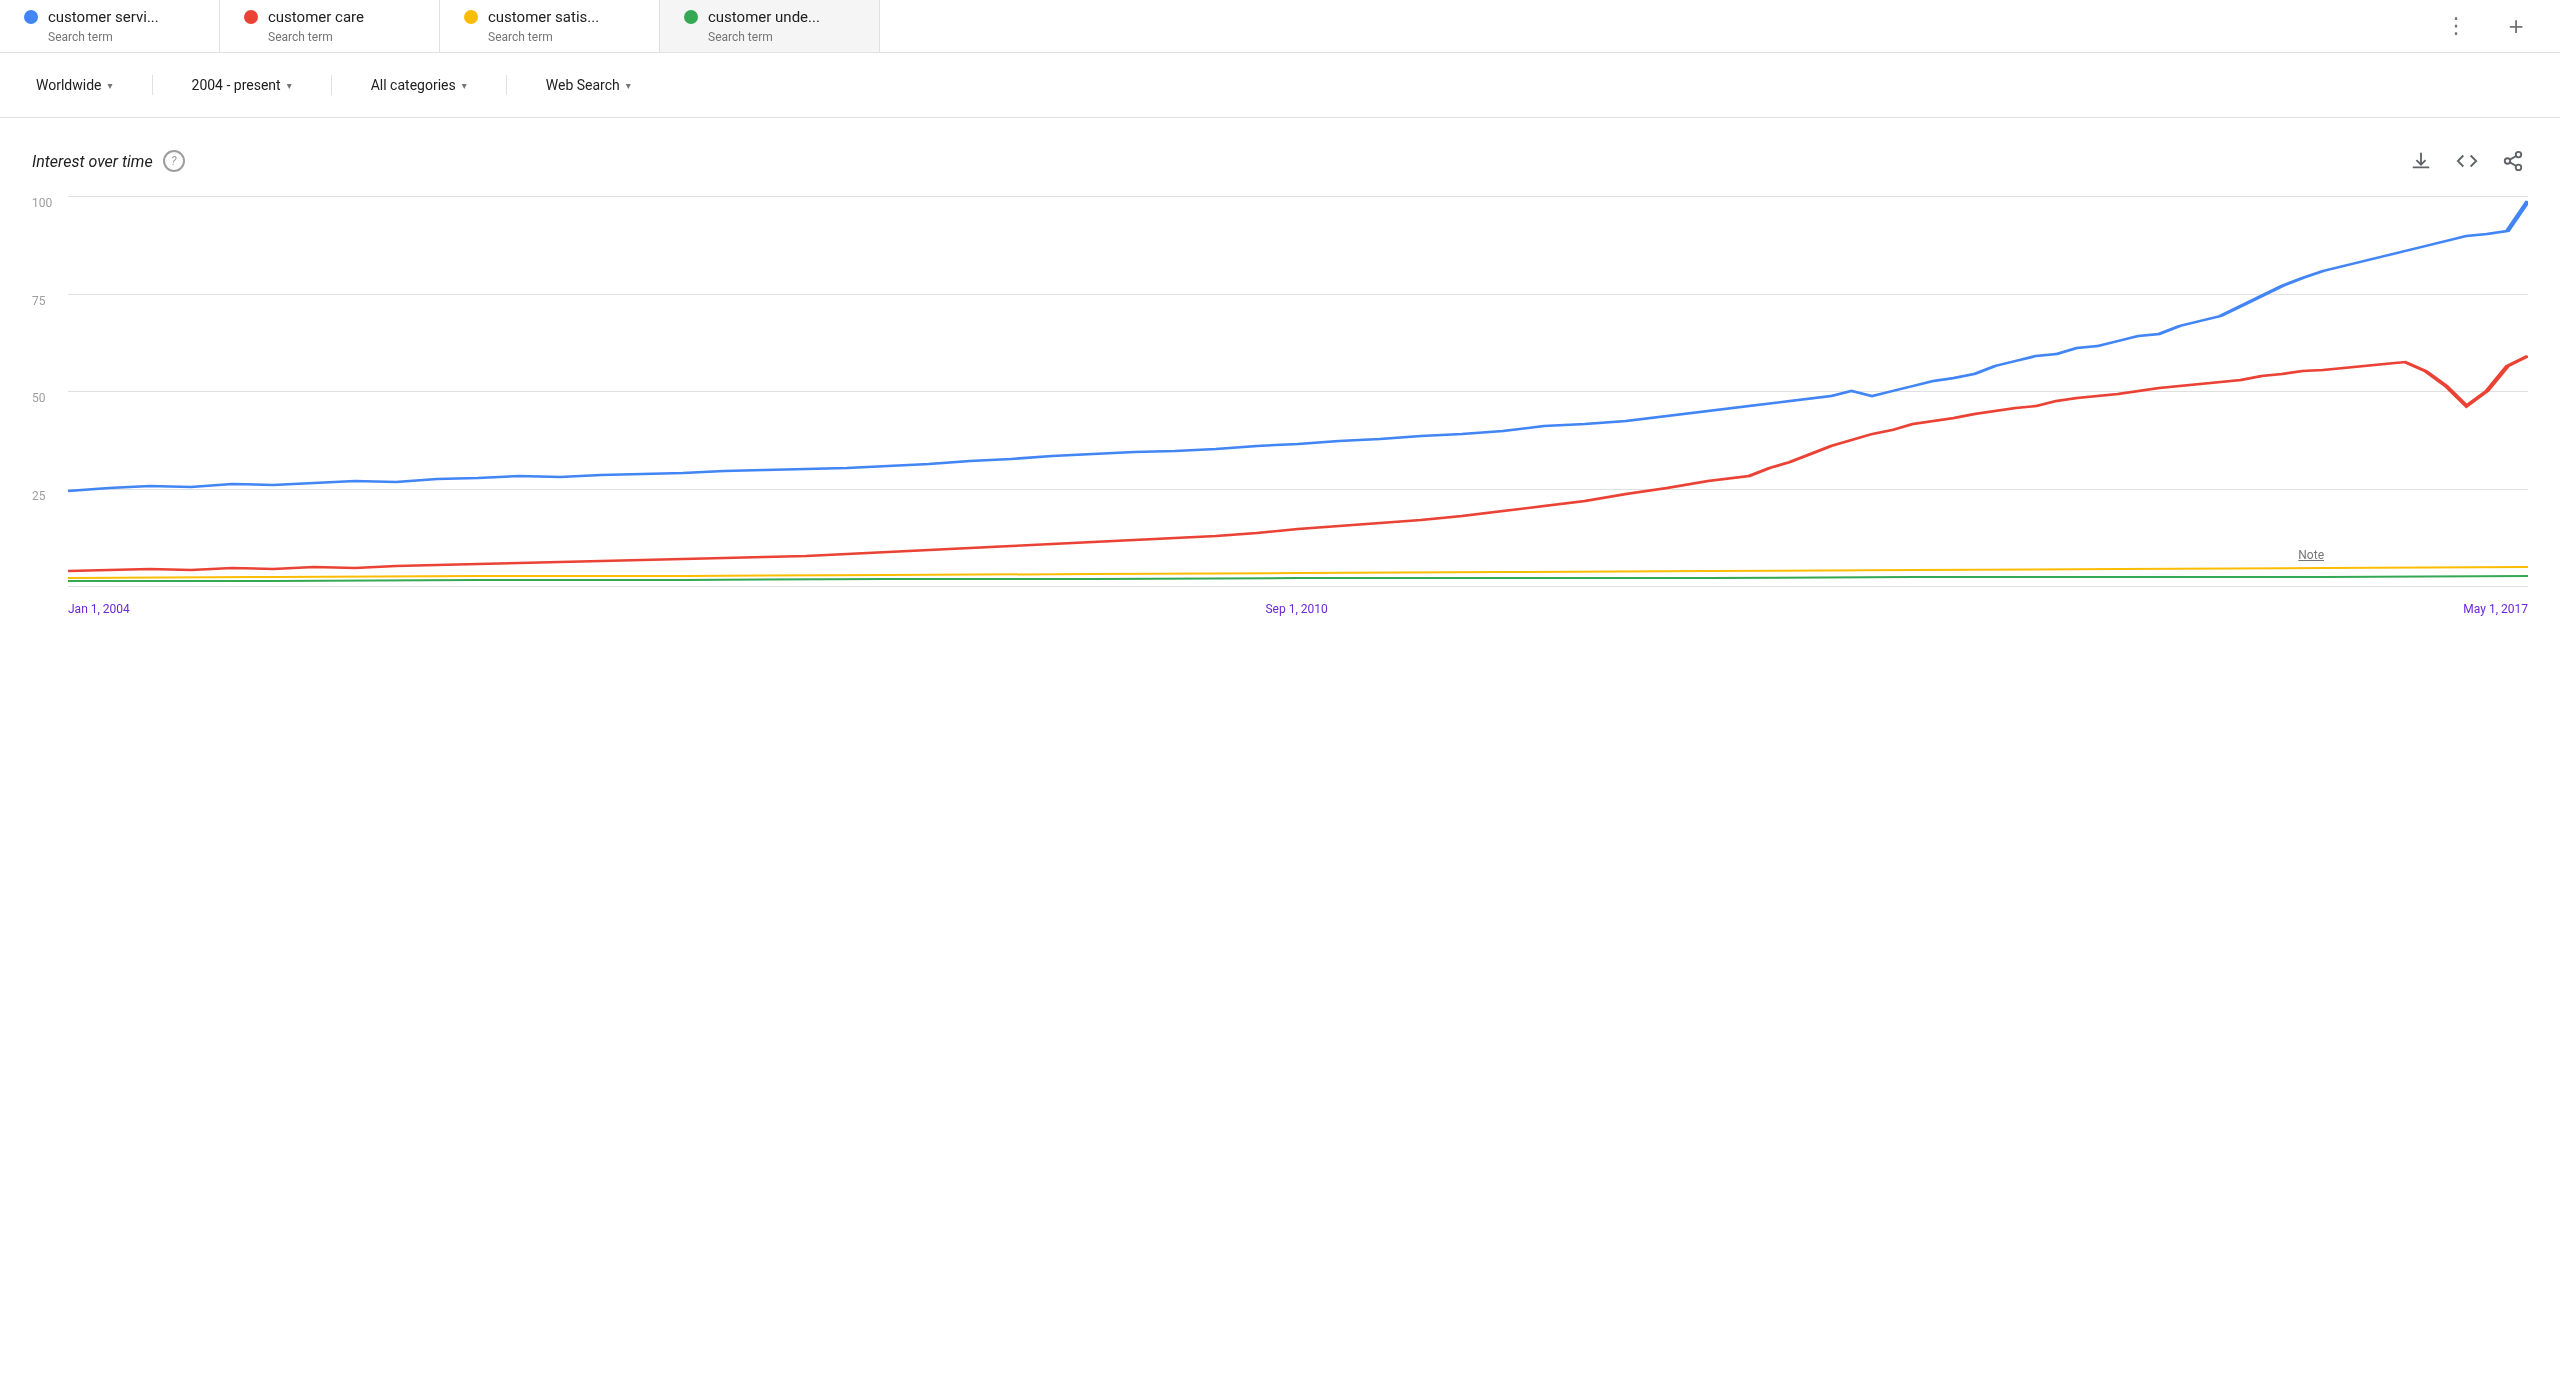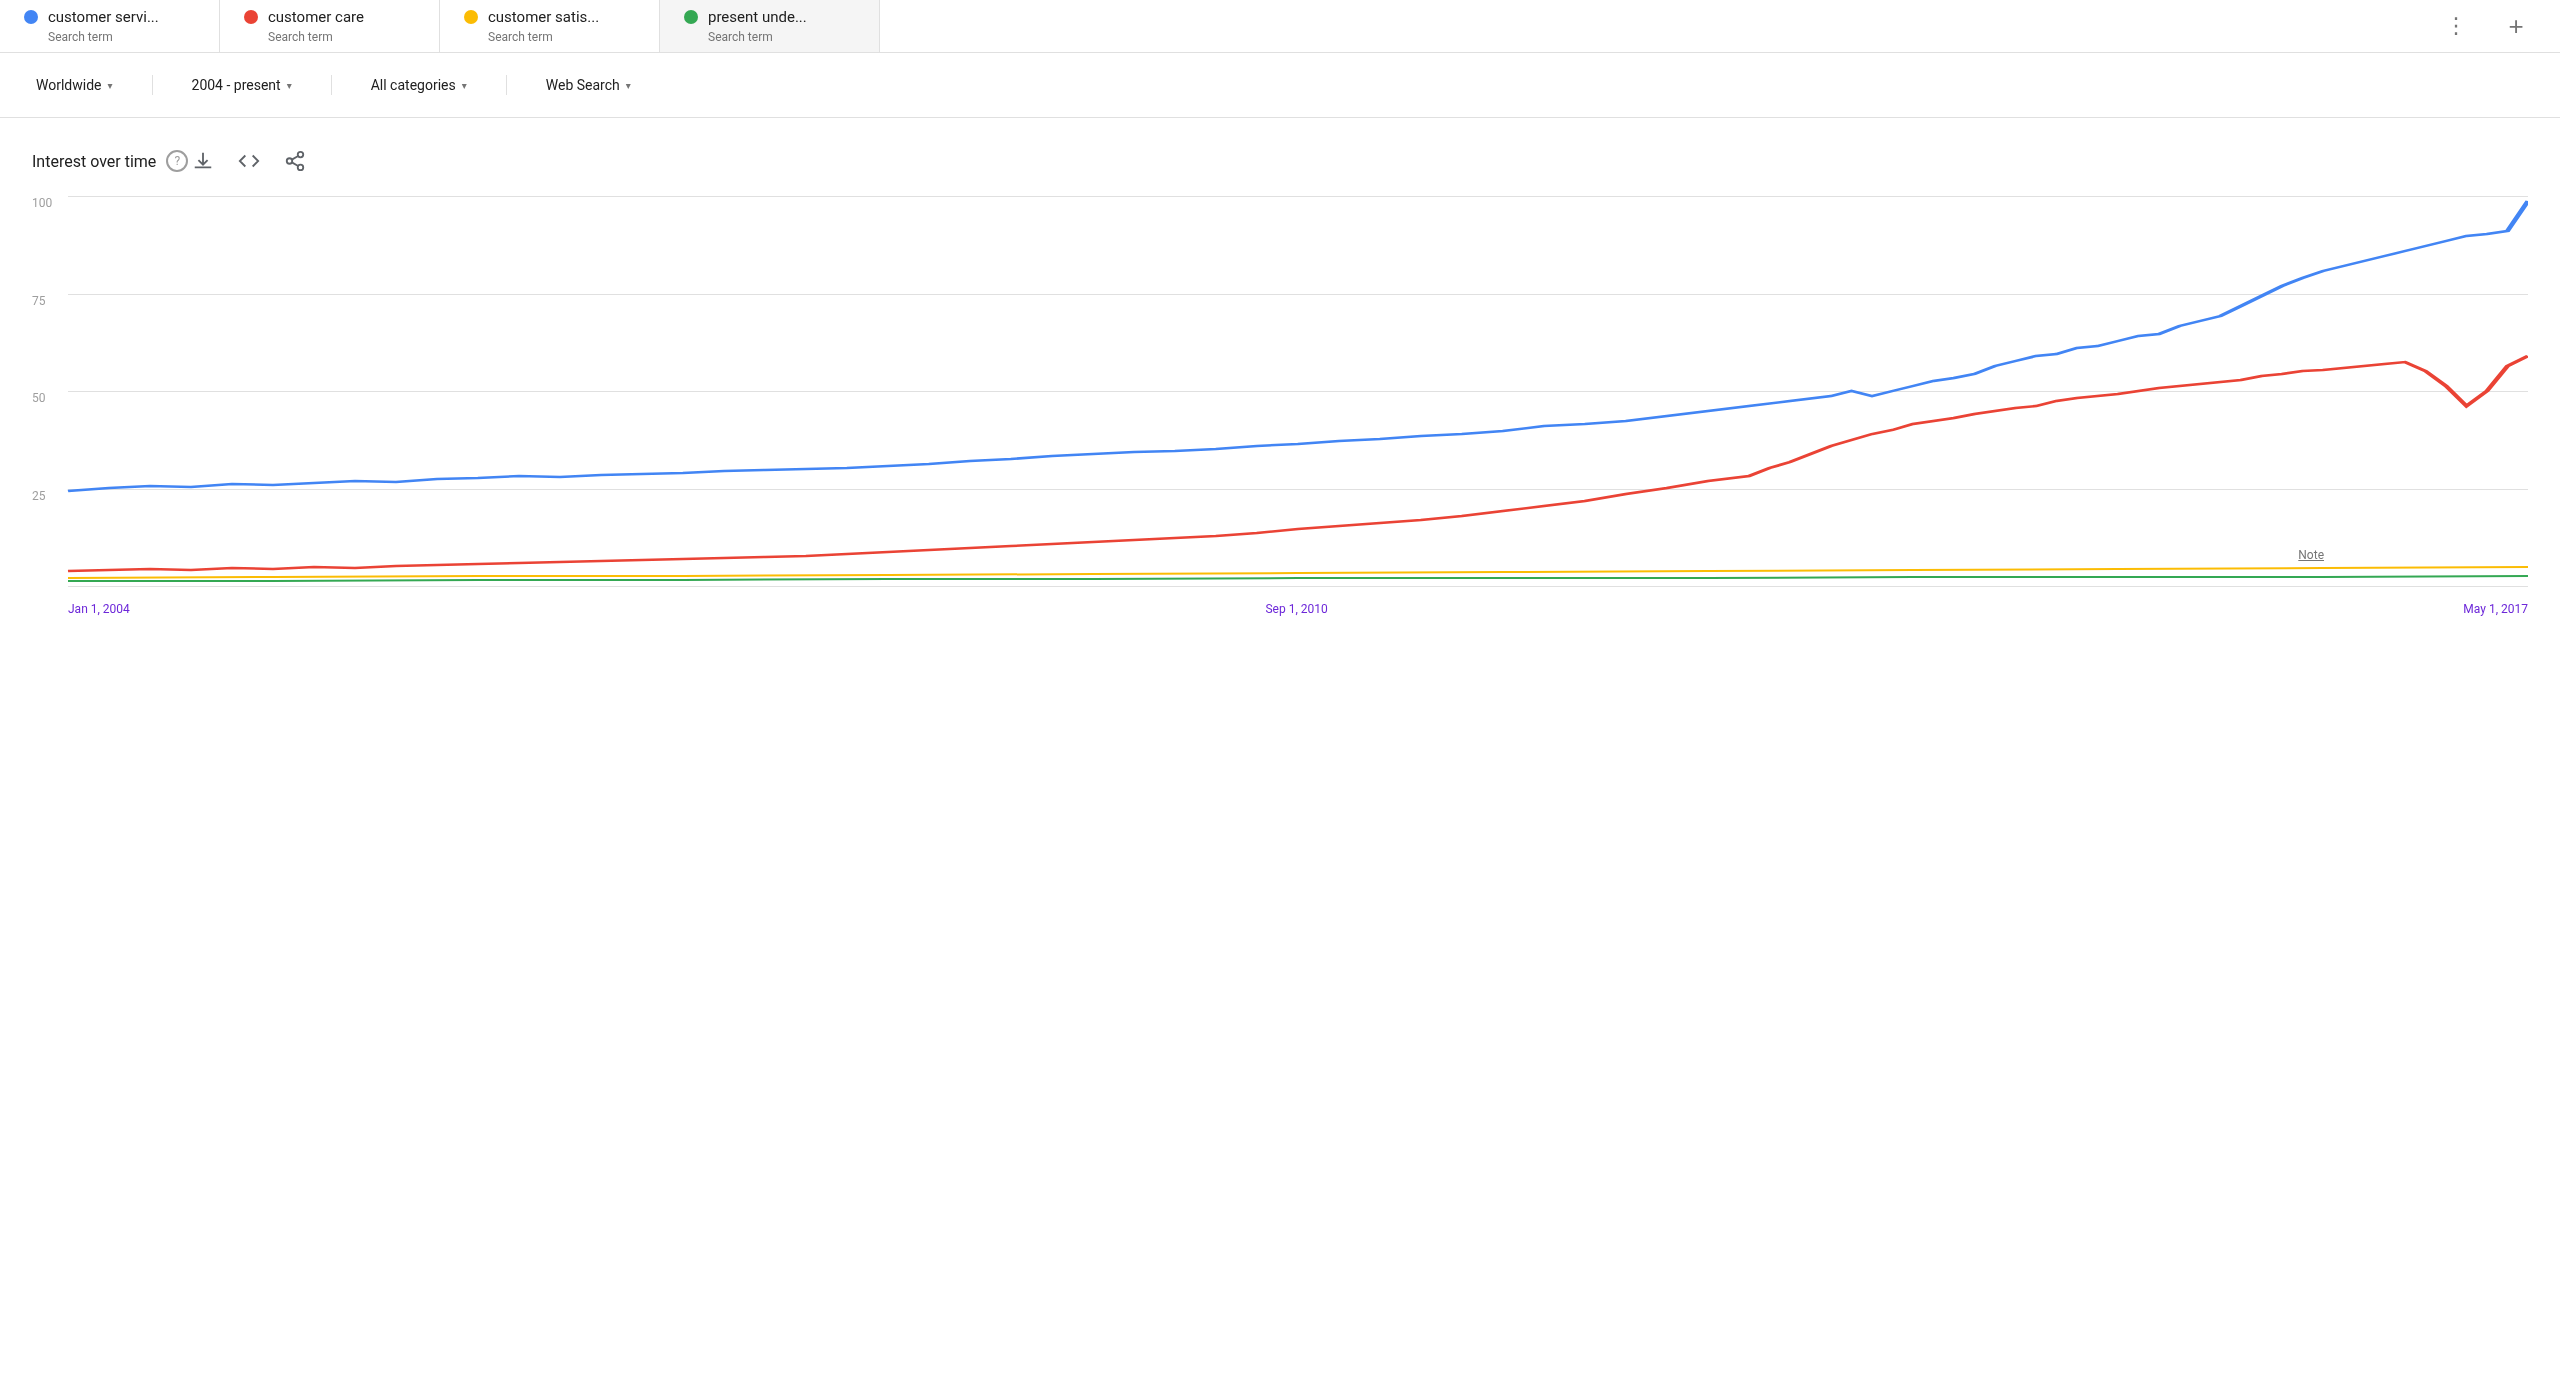--- a/index.html
+++ b/index.html
@@ -108,21 +108,23 @@
     }
 
     
     .chart-section {
       padding: 28px 32px 0 32px;
       background: #fff;
     }
     .chart-header {
       display: flex;
       align-items: center;
+      justify-content: space-between;
       margin-bottom: 20px;
+      font-style: italic;
     }
     .chart-title-group {
       display: flex;
       align-items: center;
       gap: 10px;
     }
     .chart-title {
       font-size: 16px;
       color: #212121;
       font-weight: 400;
@@ -288,21 +290,21 @@
   <div class="search-term-item">
     <div class="search-term-item-top">
       <div class="term-dot" style="background:#FBBC04"></div>
       <span class="term-label">customer satis...</span>
     </div>
     <div class="term-sublabel">Search term</div>
   </div>
   <div class="search-term-item active">
     <div class="search-term-item-top">
       <div class="term-dot" style="background:#34A853"></div>
-      <span class="term-label">present unde...</span>
+      <span class="term-label">customer unde...</span>
     </div>
     <div class="term-sublabel">Search term</div>
   </div>
   <div class="search-term-actions">
     <button class="action-btn" title="More options">⋮</button>
     <button class="action-btn" title="Add term" style="font-size:26px; font-weight:200;">+</button>
   </div>
 </div>
 
 <div class="filters-bar">

